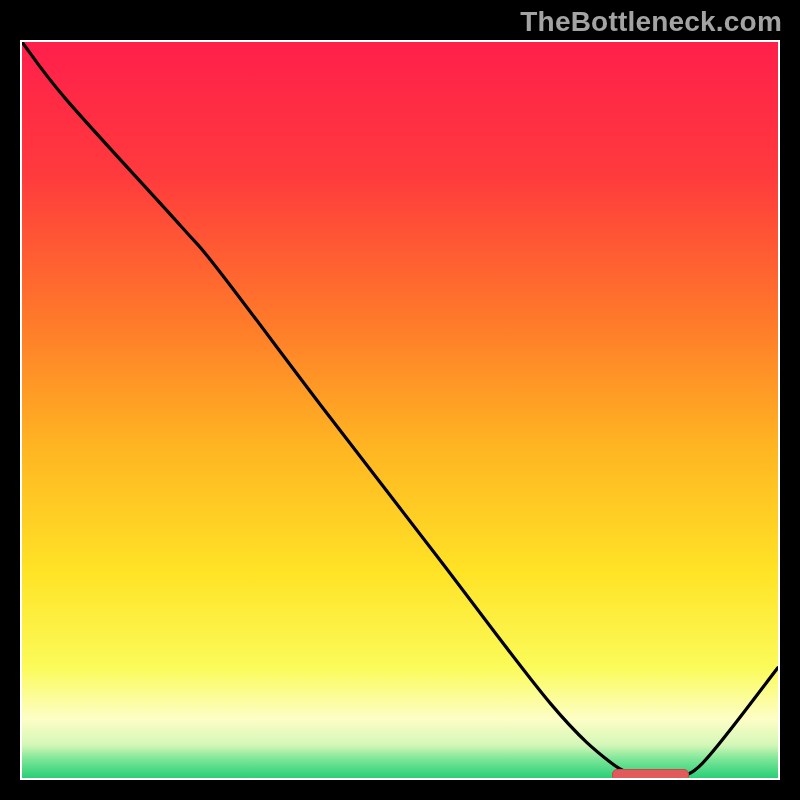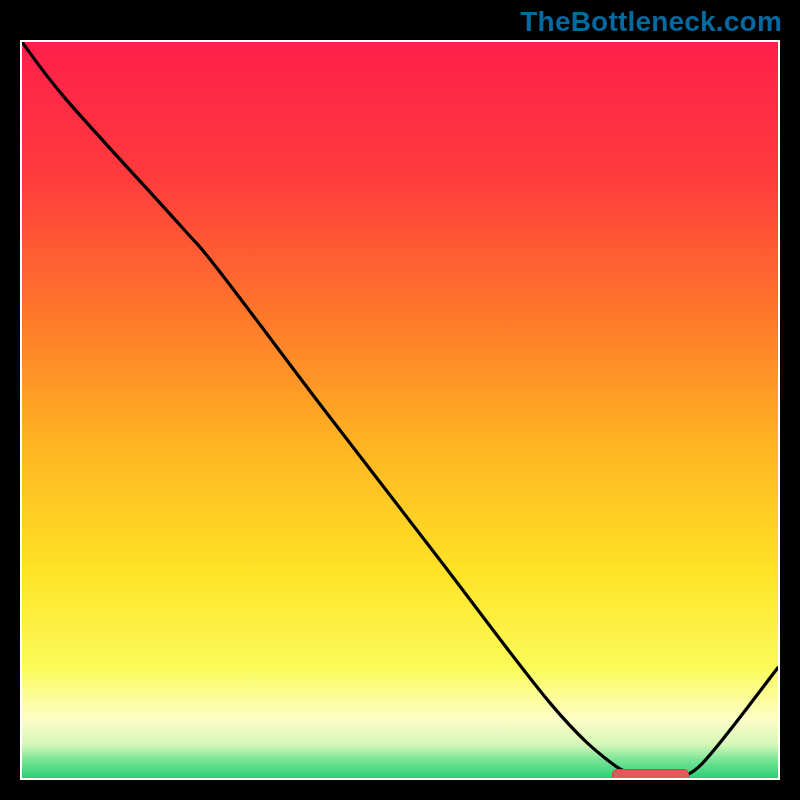--- a/index.html
+++ b/index.html
@@ -32,21 +32,21 @@
     inset: 0;
   }
   .curve {
     position: absolute;
     inset: 0;
   }
   .watermark {
     position: absolute;
     top: 6px;
     right: 18px;
-    color: #0369a1;
+    color: #a3a3a3;
     font-size: 28px;
     font-weight: 600;
     letter-spacing: 0.2px;
   }
   .marker {
     position: absolute;
     height: 10px;
     border-radius: 5px;
     background: #e15b5b;
     border: 1px solid #c94747;

